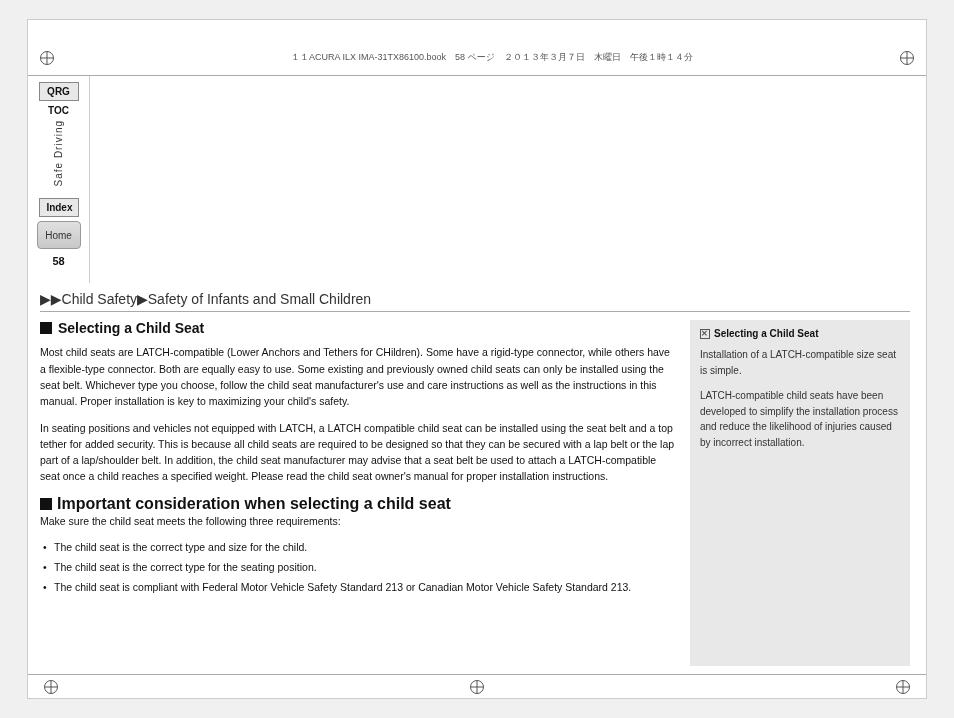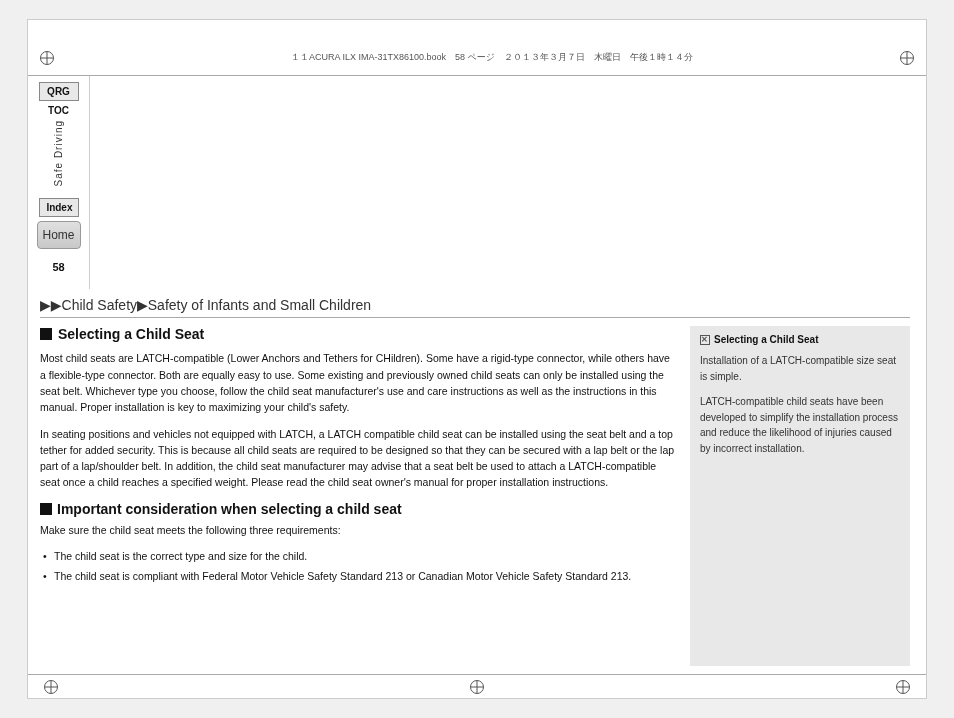--- a/index.html
+++ b/index.html
@@ -134,22 +134,22 @@
     .home-btn {
       width: 44px;
       height: 28px;
       border: 1px solid #999;
       border-radius: 4px;
       background: linear-gradient(to bottom, #e0e0e0, #c8c8c8);
       display: flex;
       align-items: center;
       justify-content: center;
       cursor: pointer;
-      margin-bottom: 12px;
-      font-size: 12px;
+      margin-bottom: 6px;
+      font-size: 10px;
       color: #333;
     }
 
     .page-num {
       font-size: 11px;
       font-weight: bold;
       color: #111;
       margin-bottom: 16px;
     }
 
@@ -211,23 +211,22 @@
     }
 
     .body-text {
       font-size: 10.5px;
       line-height: 1.55;
       color: #111;
       margin-bottom: 10px;
     }
 
     .sub-heading {
-      font-size: 14px;
-      font-weight: bold;
-      margin-bottom: 5px;
+      font-size: 16px;
+      font-weight: bold;
       display: flex;
       align-items: center;
       gap: 5px;
     }
 
     .bullet-list {
       list-style: none;
       padding: 0;
       margin: 0 0 22px 0;
     }
@@ -355,20 +354,21 @@
 
             <div class="sub-heading">
               <span class="black-square"></span>
               <strong>Important consideration when selecting a child seat</strong>
             </div>
 
             <div class="body-text">Make sure the child seat meets the following three requirements:</div>
 
             <ul class="bullet-list">
               <li>The child seat is the correct type and size for the child.</li>
+              <li>The child seat is the correct type for the seating position.</li>
               <li>The child seat is compliant with Federal Motor Vehicle Safety Standard 213 or Canadian Motor Vehicle Safety Standard 213.</li>
             </ul>
           </div>
 
           <div class="right-col">
             <div class="right-title">
               <span class="right-checkbox"></span>
               <span>Selecting a Child Seat</span>
             </div>
             <div class="right-body">Installation of a LATCH-compatible size seat is simple.</div>

